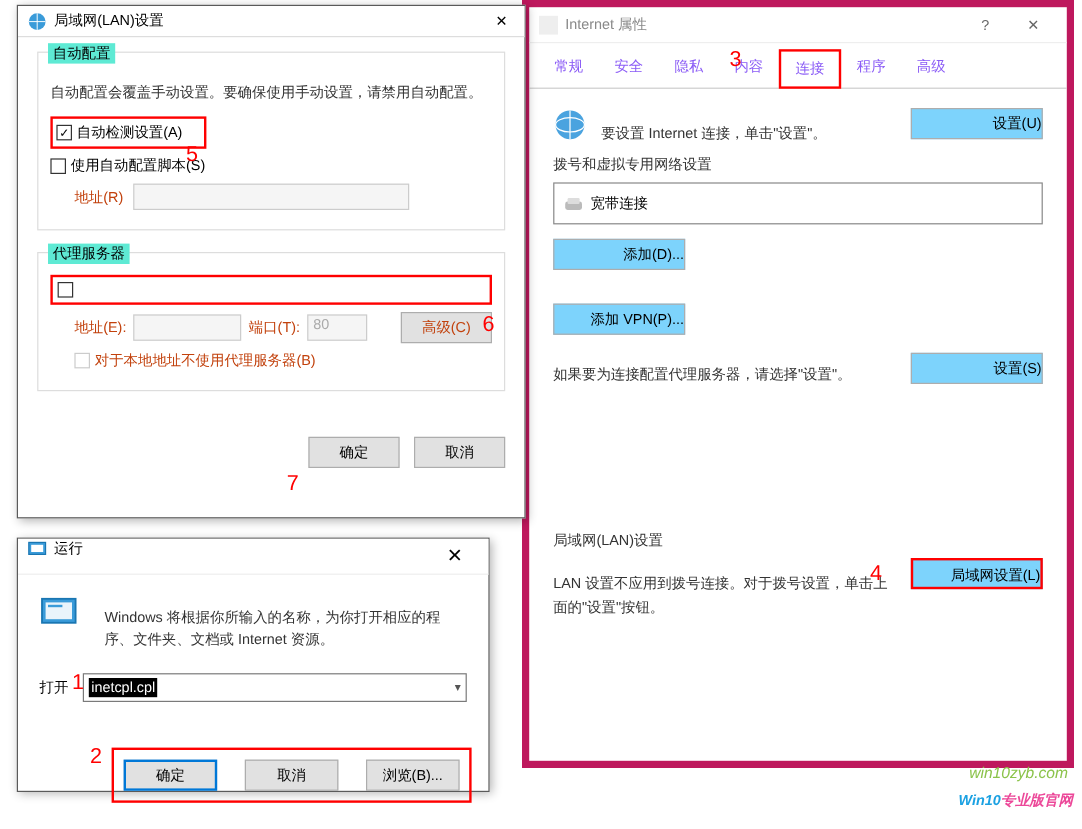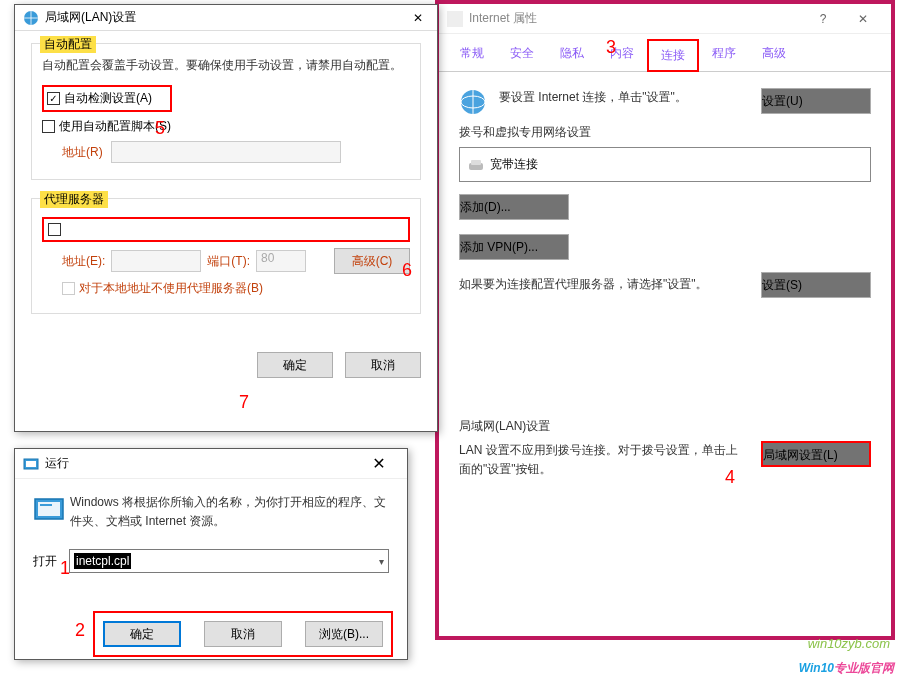--- a/index.html
+++ b/index.html
@@ -1,63 +1,63 @@
 <!DOCTYPE html>
 <html><head>
 <meta charset="utf-8">
 <style>
 * { box-sizing: border-box; margin: 0; padding: 0; font-family: "Microsoft YaHei", "Segoe UI", sans-serif; font-size: 12px; }
 body { background: #fff; width: 902px; height: 691px; position: relative; overflow: hidden; }
 
 
-.inet-window { position: absolute; left: 435px; top: 0; width: 460px; height: 640px; background: #fff; border: 4px solid #be185d; }
+.inet-window { position: absolute; left: 435px; top: 0; width: 460px; height: 640px; background: #fff; border: 6px solid #be185d; }
 .inet-titlebar { height: 30px; display: flex; align-items: center; padding: 0 8px; border-bottom: 1px solid #eee; }
 .inet-titlebar .icon { width: 16px; height: 16px; margin-right: 6px; }
 .inet-title { flex: 1; color: #888; }
 .inet-titlebar .btn { width: 40px; height: 28px; display: flex; align-items: center; justify-content: center; color: #666; }
 .tabs { display: flex; padding: 4px 8px 0 8px; border-bottom: 1px solid #ccc; }
 .tab { padding: 6px 12px; color: #8b5cf6; border: 1px solid transparent; }
 .tab.active { border: 1px solid #ccc; border-bottom: 1px solid #fff; background: #fff; position: relative; top: 1px; }
 .tab-highlight { border: 2px solid red !important; border-bottom: 2px solid red !important; }
 .inet-body { padding: 16px 20px; }
 .section { margin-bottom: 20px; }
 .inet-row { display: flex; align-items: center; margin-bottom: 8px; }
-.inet-text { color: #333; line-height: 1.6; }
-.inet-btn { width: 110px; height: 26px; background: #737373; border: 1px solid #adadad; text-align: left; line-height: 24px; cursor: pointer; }
+.inet-text { color: #333; line-height: 1.6; margin-top: 12px; }
+.inet-btn { width: 110px; height: 26px; background: #7dd3fc; border: 1px solid #adadad; text-align: right; line-height: 24px; cursor: pointer; }
 .listbox { border: 1px solid #888; height: 110px; padding: 6px; background: #fff; }
 .list-item { display: flex; align-items: center; gap: 6px; padding: 2px; }
-.side-btns { display: flex; flex-direction: column; gap: 14px; }
+.side-btns { display: flex; flex-direction: column; gap: 28px; }
 .group-label { color: #333; margin-bottom: 6px; }
 .globe-icon { width: 28px; height: 28px; }
 .red-box { border: 2px solid red; }
 .red-num { color: red; font-size: 18px; font-weight: normal; position: absolute; }
 
 
 .lan-window { position: absolute; left: 14px; top: 4px; width: 424px; height: 428px; background: #fff; border: 1px solid #5a5a5a; box-shadow: 2px 2px 8px rgba(0,0,0,0.3); }
 .lan-titlebar { height: 26px; background: #fff; display: flex; align-items: center; padding: 0 8px; border-bottom: 1px solid #ddd; }
 .lan-title { flex: 1; }
 .lan-body { padding: 12px 16px; }
 .groupbox { border: 1px solid #ddd; padding: 12px 10px 10px 10px; margin-bottom: 18px; position: relative; }
-.groupbox-title { position: absolute; top: -8px; left: 8px; background: #fde047; padding: 0 4px; }
+.groupbox-title { position: absolute; top: -8px; left: 8px; background: #5eead4; padding: 0 4px; }
 .chk-row { display: flex; align-items: center; gap: 4px; margin: 6px 0; }
 .chk { width: 13px; height: 13px; border: 1px solid #333; display: inline-flex; align-items: center; justify-content: center; font-size: 10px; }
 .chk.checked::after { content: "✓"; }
 .disabled { color: #c2410c; }
 .addr-row { display: flex; align-items: center; gap: 8px; margin: 6px 0 6px 20px; }
 .txt-input { border: 1px solid #ccc; height: 22px; padding: 0 4px; background: #fff; }
 .txt-input.disabled { background: #f5f5f5; color: #aaa; }
 .lan-buttons { display: flex; justify-content: flex-end; gap: 12px; padding: 8px 16px 14px 0; }
 .lan-btn { width: 76px; height: 26px; background: #e1e1e1; border: 1px solid #adadad; text-align: center; line-height: 24px; cursor: pointer; }
 
 
 .run-window { position: absolute; left: 14px; top: 448px; width: 394px; height: 212px; background: #fff; border: 1px solid #5a5a5a; box-shadow: 2px 2px 8px rgba(0,0,0,0.3); }
-.run-titlebar { height: 30px; display: flex; align-items: center; padding: 0 8px; background: #fff; border-bottom: 1px solid #eee; }
+.run-titlebar { height: 30px; display: flex; padding: 0 8px; background: #fff; border-bottom: 1px solid #eee; }
 .run-close { width: 40px; height: 28px; display: flex; align-items: center; justify-content: center; font-size: 16px; }
 .run-body { padding: 14px 18px; }
-.run-desc { display: flex; gap: 5px; margin-bottom: 18px; }
+.run-desc { display: flex; gap: 22px; margin-bottom: 18px; }
 .run-icon { width: 32px; height: 32px; flex-shrink: 0; }
 .run-input-row { display: flex; align-items: center; gap: 12px; margin-bottom: 24px; }
 .run-combo { flex: 1; height: 24px; border: 1px solid #7a7a7a; display: flex; align-items: center; padding: 0 4px; position: relative; }
 .run-combo-text { background: #000000; color: #fff; padding: 1px 2px; }
 .run-combo-arrow { position: absolute; right: 4px; font-size: 10px; color: #555; }
 .run-buttons { display: flex; justify-content: flex-end; gap: 14px; padding: 0 18px 14px 0; }
 .run-btn { width: 78px; height: 26px; background: #e1e1e1; border: 1px solid #adadad; text-align: center; line-height: 24px; cursor: pointer; }
 .run-btn.default { border: 2px solid #0078d7; line-height: 22px; }
 
 

